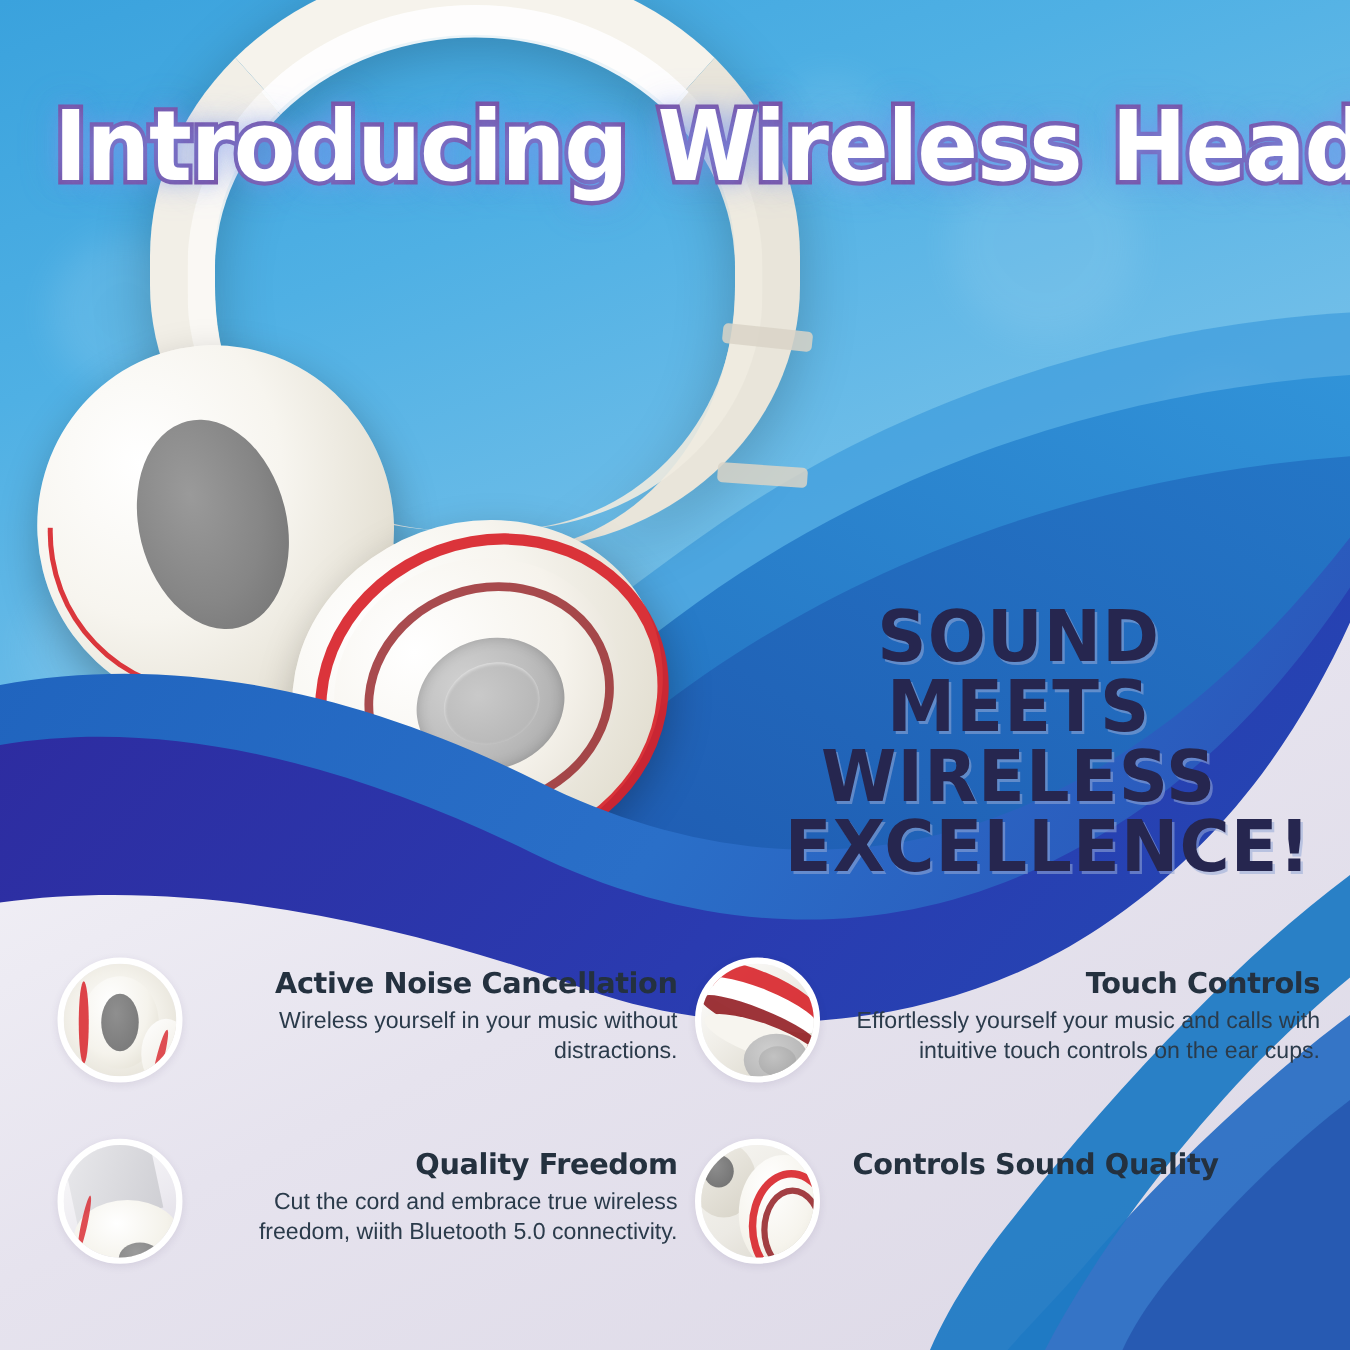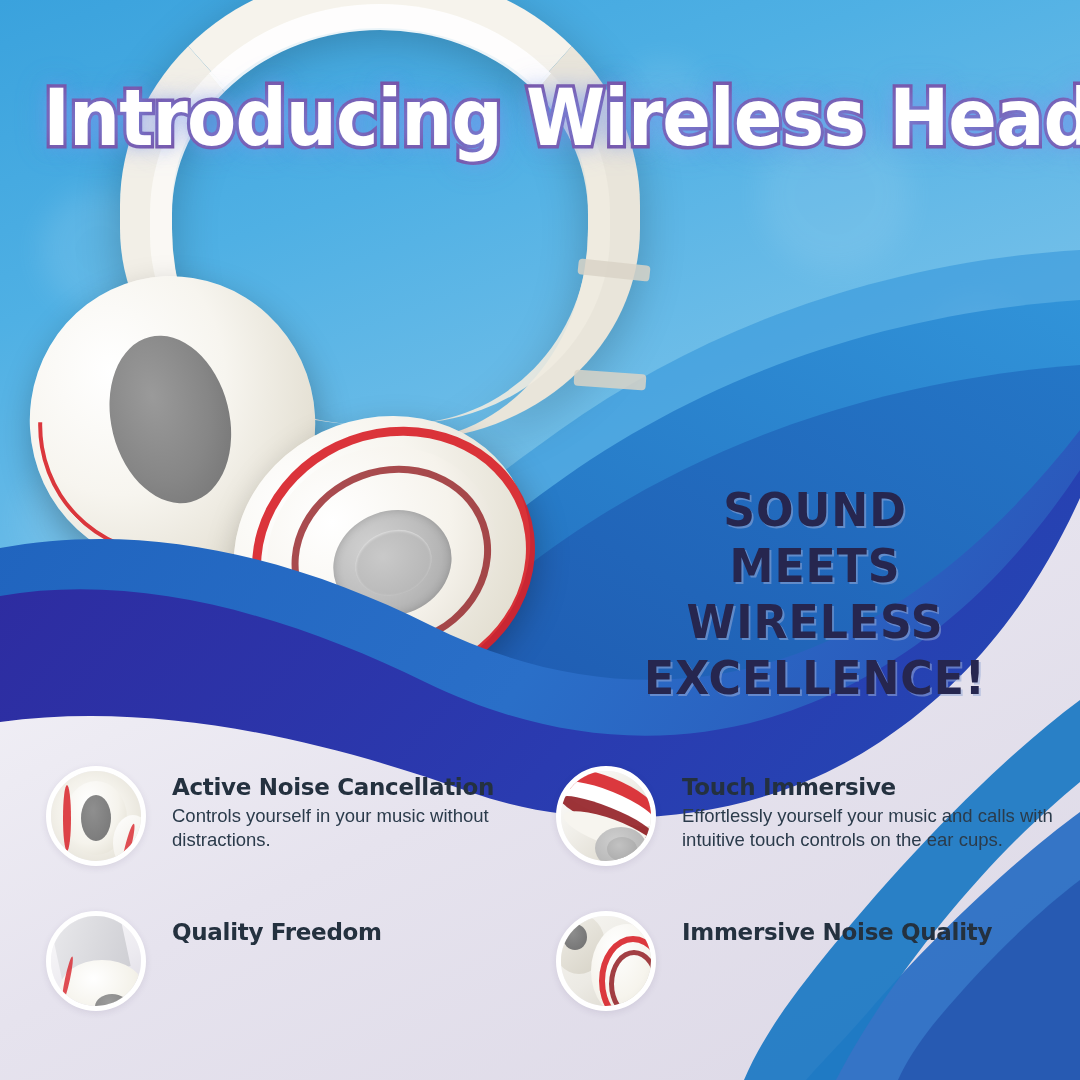--- a/index.html
+++ b/index.html
@@ -72,21 +72,21 @@
 
   
   .tagline {
     position: absolute;
     right: 70px;
     top: 482px;
     width: 390px;
     text-align: center;
     font-family: "DejaVu Sans", sans-serif;
     font-weight: bold;
-    font-size: 46px;
+    font-size: 57px;
     line-height: 56px;
     letter-spacing: 1px;
     color: #26264f;
     text-shadow: 2px 2px 0 rgba(150,170,215,0.55);
   }
   .tagline div { transform: scaleX(0.96); }
 
   
   .features {
     position: absolute;
@@ -106,21 +106,21 @@
     width: 100px; height: 100px;
     margin-top: 4px;
     border-radius: 50%;
     background: #f2f1f5;
     border: 5px solid #ffffff;
     box-sizing: border-box;
     overflow: hidden;
     box-shadow: 0 2px 7px rgba(60,40,90,0.10);
   }
   .fic .g { position: absolute; inset: 0; }
-  .ftext { padding-left: 26px; padding-top: 12px; }
+  .ftext { padding-left: 26px; padding-top: 12px; text-align: right; }
   .fh {
     font-family: "DejaVu Sans", sans-serif;
     font-weight: bold;
     font-size: 23px;
     letter-spacing: -0.3px;
     color: #24313f;
     margin: 0 0 4px 0;
     white-space: nowrap;
   }
   .fp {
@@ -263,77 +263,78 @@
              background: radial-gradient(ellipse at 40% 34%, #8f8f8f 0%, #757575 100%);"></div>
         <div class="g" style="left:12px; top:14px; width:8px; height:66px; border-radius:50%;
              background:#d8232a; opacity:.85;"></div>
         <div class="g" style="left:62px; top:44px; width:40px; height:56px; border-radius:50%;
              background: linear-gradient(135deg,#ffffff,#e9e5d9);"></div>
         <div class="g" style="left:74px; top:52px; width:6px; height:48px; border-radius:50%;
              background:#d8232a; opacity:.8; transform:rotate(14deg);"></div>
       </div>
       <div class="ftext">
         <p class="fh">Active Noise Cancellation</p>
-        <p class="fp"> Controls yourself in your music without distractions.</p>
+        <p class="fp"> Wireless yourself in your music without distractions.</p>
       </div>
     </div>
 
     <div class="feature right">
       <div class="fic">
         <div class="g" style="background: linear-gradient(140deg,#ffffff 0%, #f0eee8 45%, #d7d3c6 100%);"></div>
         <div class="g" style="left:-6px; top:6px; width:104px; height:30px; border-radius:50%;
              background:#d8232a; transform:rotate(22deg); opacity:.9;"></div>
         <div class="g" style="left:-4px; top:20px; width:102px; height:26px; border-radius:50%;
              background:#ffffff; transform:rotate(22deg);"></div>
         <div class="g" style="left:-4px; top:36px; width:100px; height:20px; border-radius:50%;
              background:#8c1016; transform:rotate(22deg); opacity:.85;"></div>
         <div class="g" style="left:0px; top:48px; width:98px; height:26px; border-radius:50%;
              background:#f7f5ef; transform:rotate(20deg);"></div>
         <div class="g" style="left:34px; top:56px; width:52px; height:42px; border-radius:50%;
              background: radial-gradient(ellipse at 40% 34%, #cfcfcf 0%, #ababab 100%);"></div>
         <div class="g" style="left:46px; top:66px; width:30px; height:24px; border-radius:50%;
              background: radial-gradient(ellipse at 40% 34%, #c2c2c2 0%, #a5a5a5 100%);"></div>
       </div>
       <div class="ftext">
-        <p class="fh">Touch Immersive</p>
+        <p class="fh">Touch Controls</p>
         <p class="fp"> Effortlessly yourself your music and calls with intuitive touch controls on the ear cups.</p>
       </div>
     </div>
 
     <div class="feature">
       <div class="fic">
         <div class="g" style="background: linear-gradient(150deg,#fbfbfb 0%, #eceaf0 60%, #dcd9e2 100%);"></div>
         <div class="g" style="left:4px; top:-4px; width:70px; height:62px;
              background: linear-gradient(120deg,#e9e9ec 0%, #cfcfd4 100%); transform:rotate(-12deg);"></div>
         <div class="g" style="left:8px; top:44px; width:86px; height:62px; border-radius:50% 50% 46% 46%;
              background: radial-gradient(ellipse at 40% 30%, #ffffff 0%, #f4f2ea 55%, #dedacd 100%);"></div>
         <div class="g" style="left:14px; top:40px; width:5px; height:46px; border-radius:50%;
              background:#d8232a; opacity:.8; transform:rotate(12deg);"></div>
         <div class="g" style="left:44px; top:78px; width:34px; height:26px; border-radius:50%;
              background: radial-gradient(ellipse at 40% 30%, #9b9b9b 0%, #7d7d7d 100%);"></div>
       </div>
       <div class="ftext">
         <p class="fh">Quality Freedom</p>
+        <p class="fp">Cut the cord and embrace true wireless freedom, wiith Bluetooth 5.0 connectivity.</p>
       </div>
     </div>
 
     <div class="feature right">
       <div class="fic">
         <div class="g" style="background: linear-gradient(145deg,#f7f6f2 0%, #eceae4 55%, #d9d5ca 100%);"></div>
         <div class="g" style="left:-8px; top:-2px; width:52px; height:60px; border-radius:50%;
              background: linear-gradient(140deg,#f2f0ea 0%, #d6d2c6 100%);"></div>
         <div class="g" style="left:2px; top:8px; width:24px; height:26px; border-radius:50%;
              background: radial-gradient(ellipse at 40% 34%, #8d8d8d 0%, #6e6e6e 100%);"></div>
         <div class="g" style="left:30px; top:8px; width:72px; height:94px; border-radius:50%;
              background: radial-gradient(ellipse at 34% 26%, #ffffff 0%, #f6f4ed 50%, #ddd9cc 100%);"></div>
         <div class="g" style="left:38px; top:20px; width:56px; height:78px; border-radius:50%;
              border:6px solid #d8232a; opacity:.9;"></div>
         <div class="g" style="left:48px; top:34px; width:40px; height:58px; border-radius:50%;
              border:5px solid #8c1016; opacity:.8;"></div>
       </div>
       <div class="ftext">
-        <p class="fh">Immersive Noise Quality</p>
+        <p class="fh">Controls Sound Quality</p>
       </div>
     </div>
 
   </div>
 
 </div>
 
 </body></html>

